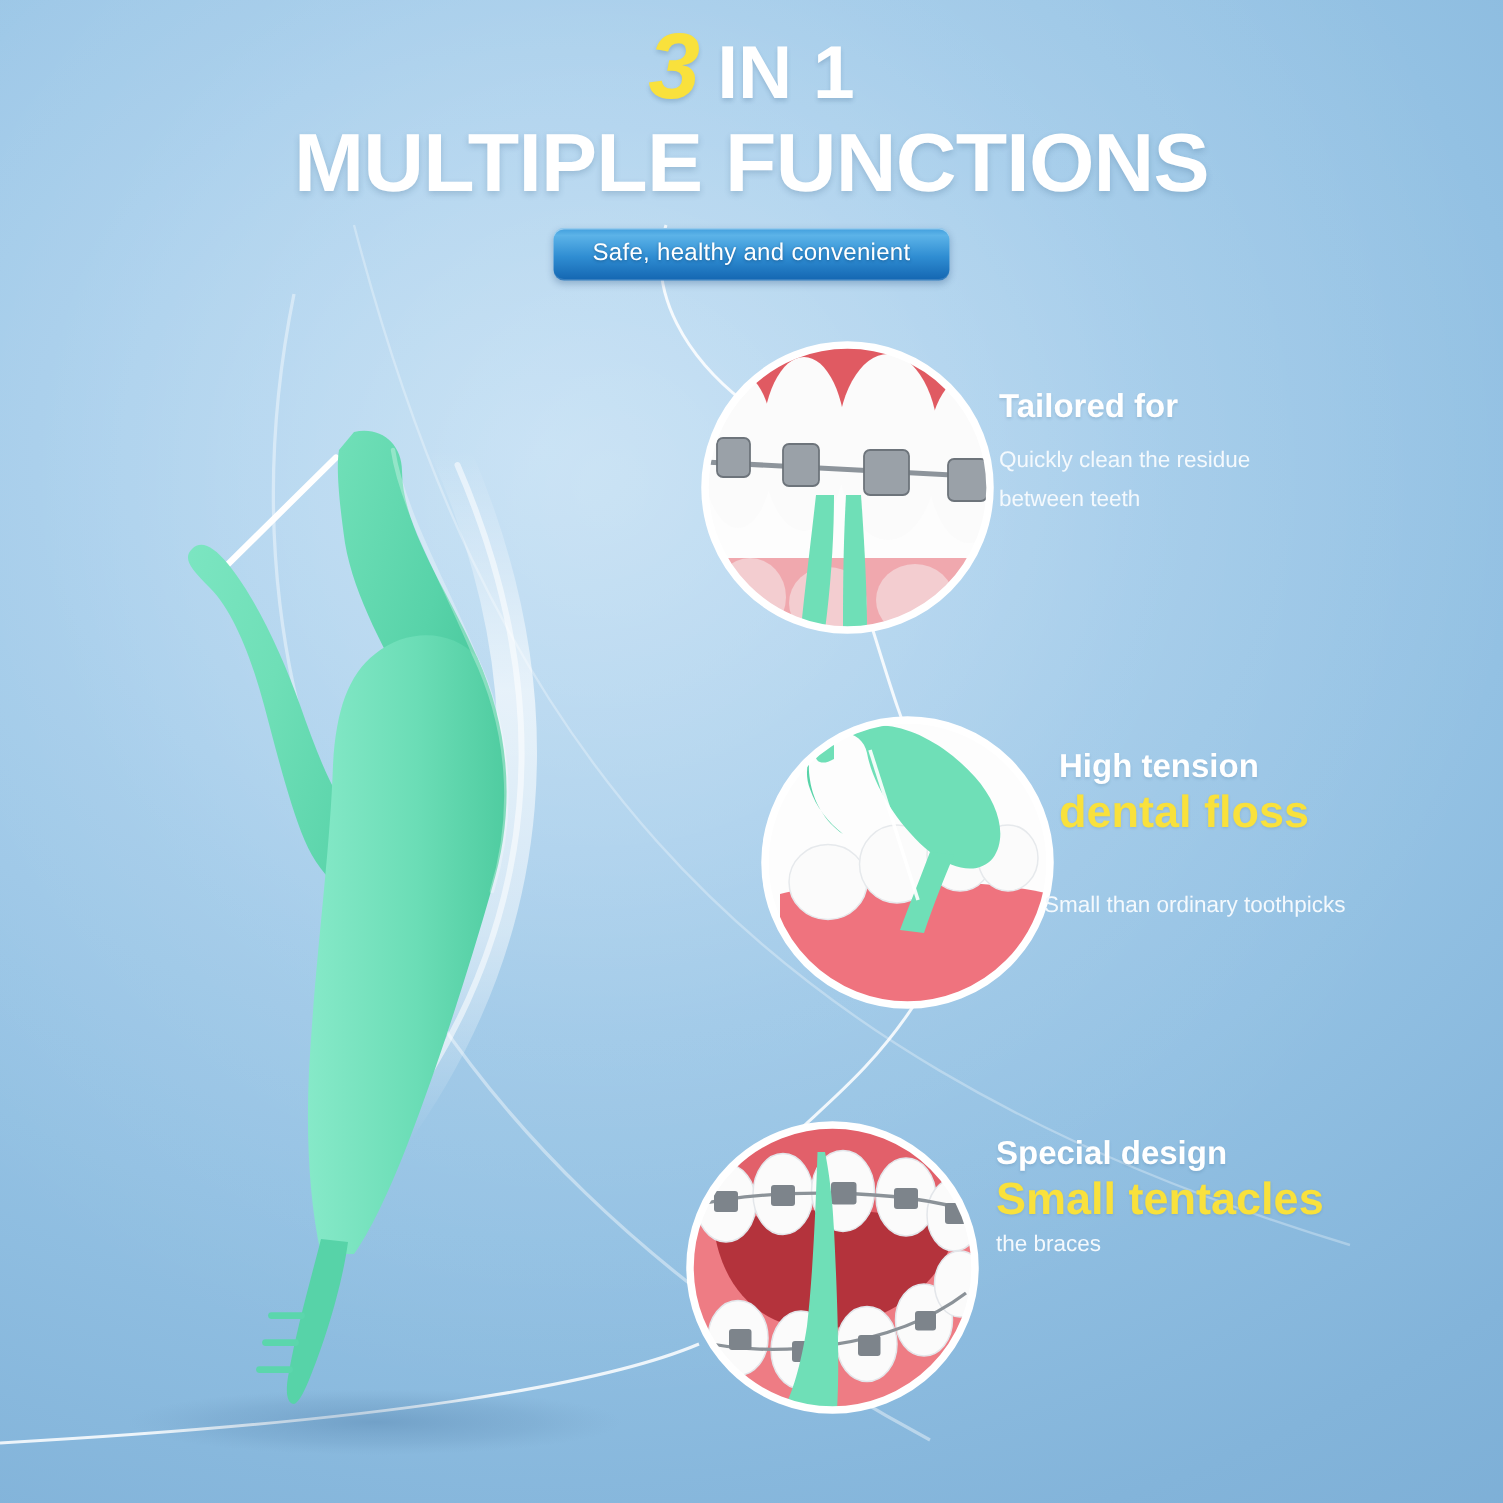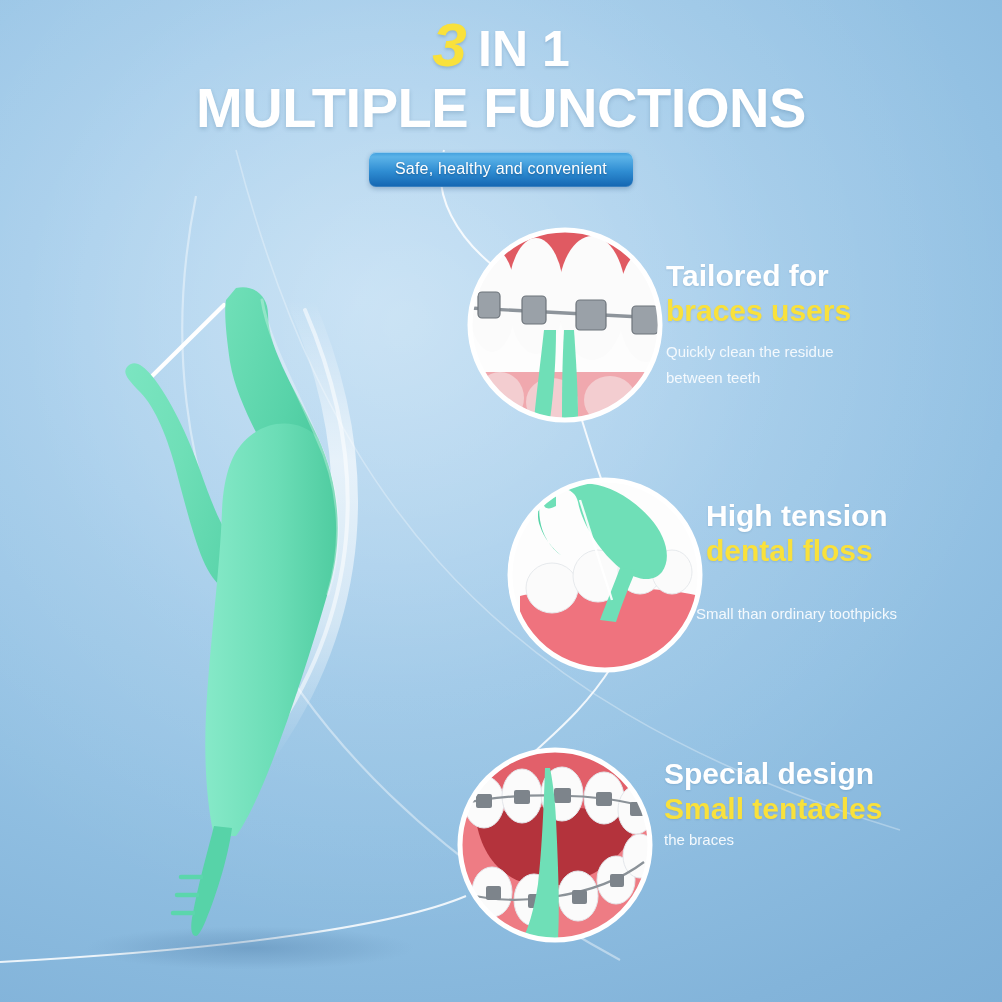--- a/index.html
+++ b/index.html
@@ -80,21 +80,21 @@
                 inset 0 -1px 0 rgba(255,255,255,.15),
                 0 2px 5px rgba(20,60,110,.28);
     text-shadow: 0 1px 2px rgba(10,50,90,.45);
     letter-spacing: .2px;
   }
 
   
   .feature { position: absolute; z-index: 5; }
   .ftext { position: absolute; z-index: 6; }
   .ftitle1 {
-    font-size: 30px;
+    font-size: 22px;
     font-weight: 700;
     color: #ffffff;
     line-height: 1.18;
     white-space: nowrap;
     text-shadow: 0 1px 2px rgba(40,80,120,.16);
   }
   .ftitle2 {
     font-size: 30px;
     font-weight: 700;
     color: #f9e13c;
@@ -310,21 +310,20 @@
     </div>
     <div class="line2">MULTIPLE FUNCTIONS</div>
     <div class="badge-wrap">
       <span class="badge">Safe, healthy and convenient</span>
     </div>
   </div>
 
   <div class="feature">
     <div class="ftext" style="left:666px; top:258px;">
       <div class="ftitle1">Tailored for</div>
-      <div class="ftitle2">braces users</div>
       <div class="fdesc spaced">Quickly clean the residue</div>
       <div class="fdesc">between teeth</div>
     </div>
   </div>
 
   <div class="feature">
     <div class="ftext" style="left:706px; top:498px;">
       <div class="ftitle1">High tension</div>
       <div class="ftitle2">dental floss</div>
       <div class="fdesc spaced" style="position:relative; left:-10px; top:22px;">Small than ordinary toothpicks</div>

